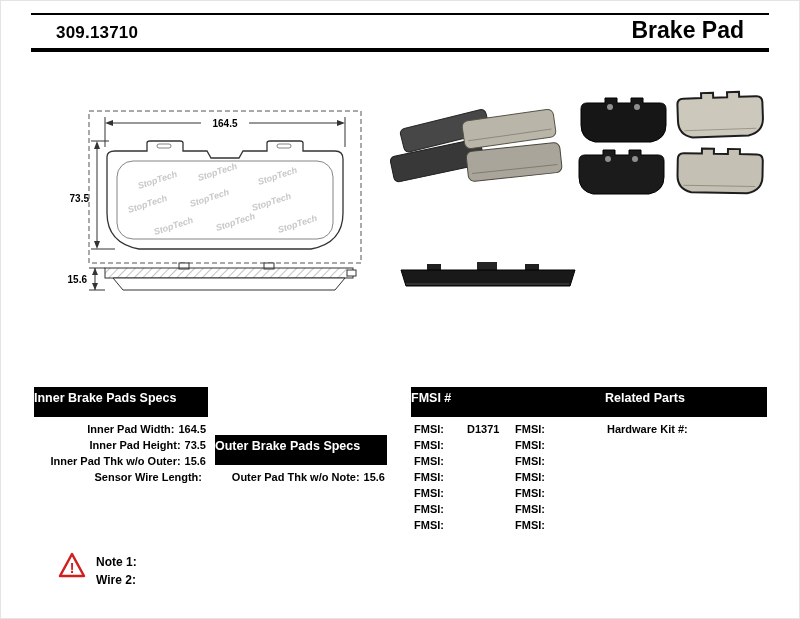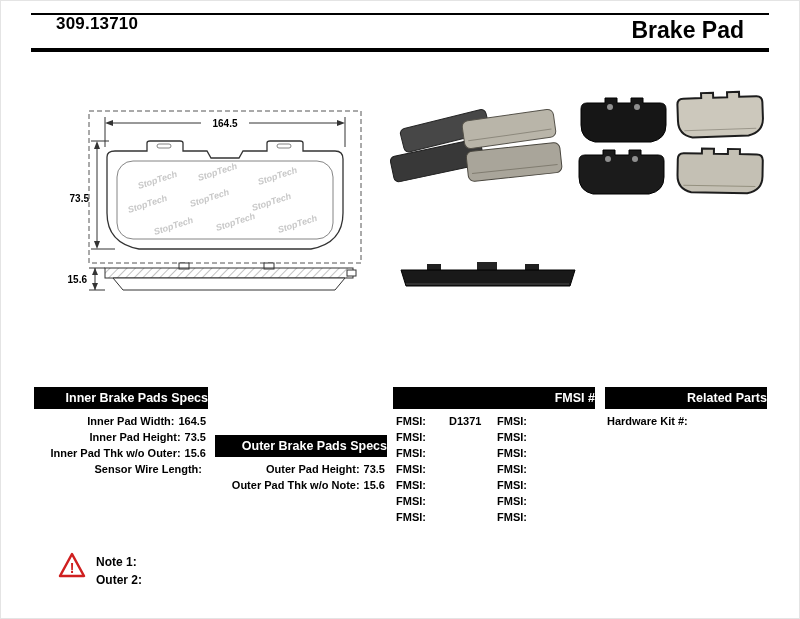--- a/index.html
+++ b/index.html
@@ -3,43 +3,43 @@
 <meta charset="utf-8">
 <style>
   html,body { margin:0; padding:0; background:#fff; }
   .page {
     position:relative; width:800px; height:619px; background:#ffffff;
     font-family:"Liberation Sans", sans-serif; font-weight:bold; color:#000;
     overflow:hidden; border:1px solid #e4e4e4; box-sizing:border-box;
   }
   
   .top-rule   { position:absolute; left:30px; right:30px; top:12px; border-top:2px solid #000; }
-  .part-number{ position:absolute; left:55px;  top:13px; font-size:17px; letter-spacing:0.2px; }
+  .part-number{ position:absolute; left:55px;  top:22px; font-size:17px; letter-spacing:0.2px; }
   .product-title{ position:absolute; right:55px; top:16px; font-size:23px; }
   .thick-rule { position:absolute; left:30px; right:30px; top:47px; height:4px; background:#000; }
 
   
   .front-view  { position:absolute; left:58px;  top:92px;  }
   .side-view   { position:absolute; left:58px;  top:258px; }
   .photo-angled{ position:absolute; left:388px; top:98px;  }
   .photo-face  { position:absolute; left:572px; top:88px;  }
   .photo-side  { position:absolute; left:392px; top:254px; }
   svg text { font-family:"Liberation Sans", sans-serif; font-weight:bold; }
 
   
   .spec-col   { position:absolute; top:386px; }
-  .spec-header{ background:#000; color:#fff; text-align:right; font-size:12.5px;
-                height:22px; line-height:22px; }
+  .spec-header{ background:#000; color:#fff; text-align:left; font-size:12.5px;
+                height:30px; line-height:22px; }
   .spec-rows  { margin-top:4px; }
   .spec-row   { font-size:11px; line-height:16px; white-space:nowrap; }
   .spec-row .val { margin-left:4px; }
   .col-inner  { left:33px;  width:174px; }
   .col-outer  { left:214px; width:172px;margin-top:48px; }
   .col-inner .spec-row, .col-outer .spec-row { text-align:right; padding-right:2px; }
-  .col-fmsi   { left:392px; width:202px; }
+  .col-fmsi   { left:410px; width:202px; }
   .col-related{ left:604px; width:162px; }
   .col-related .spec-row { padding-left:2px; }
   .fmsi-row   { display:flex; }
   .fmsi-cell  { width:50%; box-sizing:border-box; padding-left:3px; font-size:11px;
                 line-height:16px; white-space:nowrap; }
   .fmsi-cell .val { margin-left:23px; }
 
   
   .warning-tri{ position:absolute; left:56px; top:550px; }
   .note-1 { position:absolute; left:95px; top:554px; font-size:12px; }
@@ -167,21 +167,20 @@
       <div class="spec-row"><span>Inner Pad Width:</span><span class="val">164.5</span></div>
       <div class="spec-row"><span>Inner Pad Height:</span><span class="val">73.5</span></div>
       <div class="spec-row"><span>Inner Pad Thk w/o Outer:</span><span class="val">15.6</span></div>
       <div class="spec-row"><span>Sensor Wire Length:</span><span class="val"></span></div>
     </div>
   </div>
 
   <div class="spec-col col-outer">
     <div class="spec-header">Outer Brake Pads Specs</div>
     <div class="spec-rows">
-      <div class="spec-row"><span>Outer Pad Height:</span><span class="val">73.5</span></div>
       <div class="spec-row"><span>Outer Pad Thk w/o Note:</span><span class="val">15.6</span></div>
     </div>
   </div>
 
   <div class="spec-col col-fmsi">
     <div class="spec-header">FMSI #</div>
     <div class="spec-rows">
       <div class="fmsi-row">
         <div class="fmsi-cell"><span>FMSI:</span><span class="val">D1371</span></div>
         <div class="fmsi-cell"><span>FMSI:</span><span class="val"></span></div>
@@ -218,15 +217,15 @@
     <div class="spec-rows">
       <div class="spec-row"><span>Hardware Kit #:</span><span class="val"></span></div>
     </div>
   </div>
 
   <svg class="warning-tri" width="30" height="28" viewBox="0 0 30 28">
     <polygon points="15,3 27,25 3,25" fill="#ffffff" stroke="#cf1f1f" stroke-width="2.5" stroke-linejoin="round"></polygon>
     <text x="15" y="22" text-anchor="middle" font-size="14" fill="#cf1f1f">!</text>
   </svg>
   <div class="note-1">Note 1:</div>
-  <div class="note-2">Outer 2:</div>
+  <div class="note-2">Wire 2:</div>
 
 </div>
 
 </body></html>

